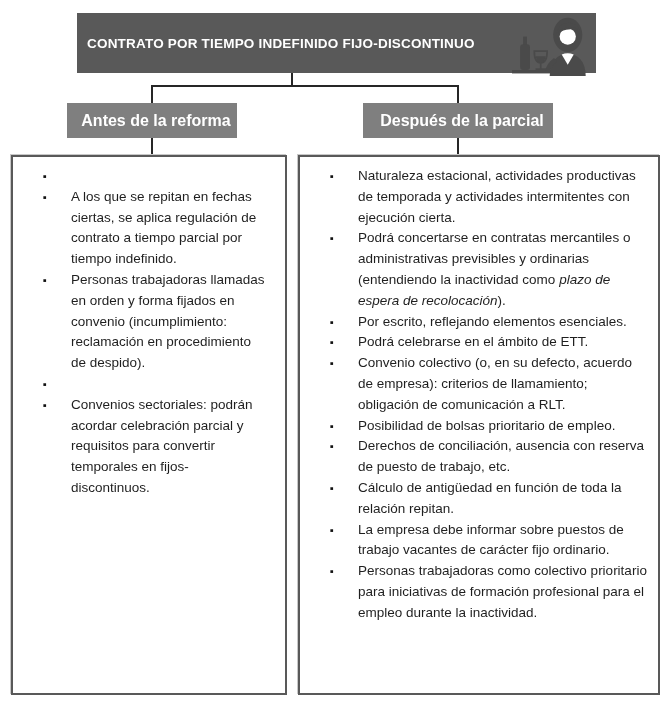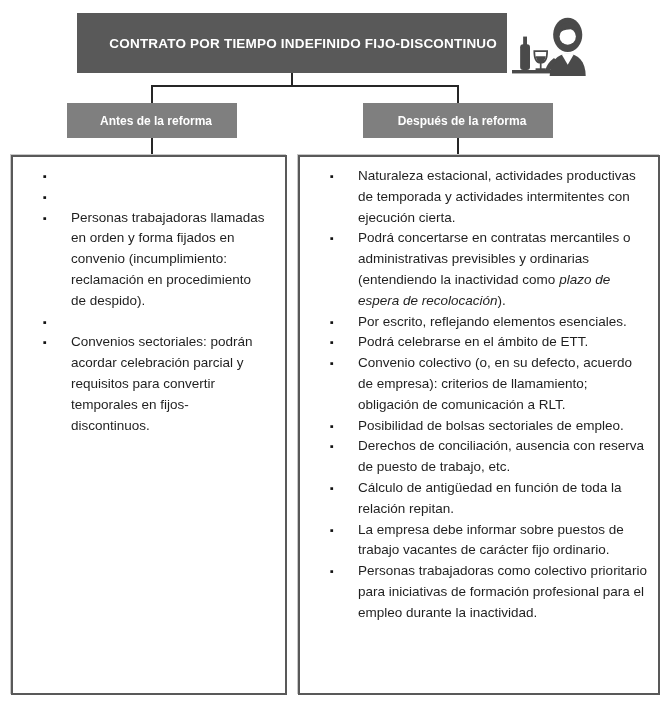--- a/index.html
+++ b/index.html
@@ -5,41 +5,41 @@
   html,body{margin:0;padding:0;background:#ffffff;}
   .canvas{
     position:relative;
     width:672px;height:702px;
     background:#ffffff;
     font-family:"Liberation Sans", sans-serif;
     color:#1f1f1f;
     overflow:hidden;
   }
   .header-box{
-    position:absolute;left:77px;top:13px;width:430px;height:60px;
+    position:absolute;left:77px;top:13px;width:519px;height:60px;
     background:#595959;
-    display:flex;align-items:center;justify-content:flex-end;
+    display:flex;align-items:center;justify-content:flex-start;
   }
   .header-box .title{
     color:#ffffff;font-weight:bold;font-size:13.5px;letter-spacing:.2px;
     text-align:center;padding:0 10px;
   }
   .person-icon{position:absolute;left:511px;top:16px;width:86px;height:60px;}
   .connector{position:absolute;background:#262626;}
   .c-stub{left:291px;top:73px;width:2px;height:13px;}
   .c-horiz{left:151px;top:85px;width:308px;height:2px;}
   .c-drop-left{left:151px;top:85px;width:2px;height:19px;}
   .c-drop-right{left:457px;top:85px;width:2px;height:19px;}
   .c-sub-left{left:151px;top:137px;width:2px;height:19px;}
   .c-sub-right{left:457px;top:137px;width:2px;height:19px;}
   .subheader{
     position:absolute;top:103px;height:35px;background:#7f7f7f;
     display:flex;align-items:center;justify-content:center;
   }
-  .subheader span{color:#ffffff;font-weight:bold;font-size:12px;margin-left:8px;}
+  .subheader span{color:#ffffff;font-weight:bold;font-size:16px;margin-left:8px;}
   .sub-left{left:67px;width:170px;}
   .sub-right{left:363px;width:190px;}
   .content-box{
     position:absolute;top:155px;height:540px;
     background:#ffffff;border:2px solid #595959;
     box-sizing:border-box;
     box-shadow:-1px -1px 0 #c8c8c8;
   }
   .box-left{left:11px;width:276px;}
   .box-right{left:298px;width:362px;}
@@ -98,30 +98,31 @@
   <div class="connector c-horiz"></div>
   <div class="connector c-drop-left"></div>
   <div class="connector c-drop-right"></div>
   <div class="connector c-sub-left"></div>
   <div class="connector c-sub-right"></div>
 
   <div class="subheader sub-left">
     <span>Antes de la reforma</span>
   </div>
   <div class="subheader sub-right">
-    <span>Después de la reforma</span>
+    <span>Después de la parcial</span>
   </div>
 
   <div class="content-box box-left">
     <ul class="bullets">
         <li>
           <span class="marker">▪</span>
         </li>
         <li>
           <span class="marker">▪</span>
+          <span class="btext"><span>A los que se repitan en fechas ciertas, se aplica regulación de contrato a tiempo parcial por tiempo indefinido.</span></span>
         </li>
         <li>
           <span class="marker">▪</span>
           <span class="btext"><span>Personas trabajadoras llamadas en orden y forma fijados en convenio (incumplimiento: reclamación en procedimiento de despido).</span></span>
         </li>
         <li>
           <span class="marker">▪</span>
         </li>
         <li>
           <span class="marker">▪</span>
@@ -146,21 +147,21 @@
         <li>
           <span class="marker">▪</span>
           <span class="btext"><span>Podrá celebrarse en el ámbito de ETT.</span></span>
         </li>
         <li>
           <span class="marker">▪</span>
           <span class="btext"><span>Convenio colectivo (o, en su defecto, acuerdo de empresa): criterios de llamamiento; obligación de comunicación a RLT.</span></span>
         </li>
         <li>
           <span class="marker">▪</span>
-          <span class="btext"><span>Posibilidad de bolsas sectoriales de empleo.</span></span>
+          <span class="btext"><span>Posibilidad de bolsas prioritario de empleo.</span></span>
         </li>
         <li>
           <span class="marker">▪</span>
           <span class="btext"><span>Derechos de conciliación, ausencia con reserva de puesto de trabajo, etc.</span></span>
         </li>
         <li>
           <span class="marker">▪</span>
           <span class="btext"><span>Cálculo de antigüedad en función de toda la relación repitan.</span></span>
         </li>
         <li>

